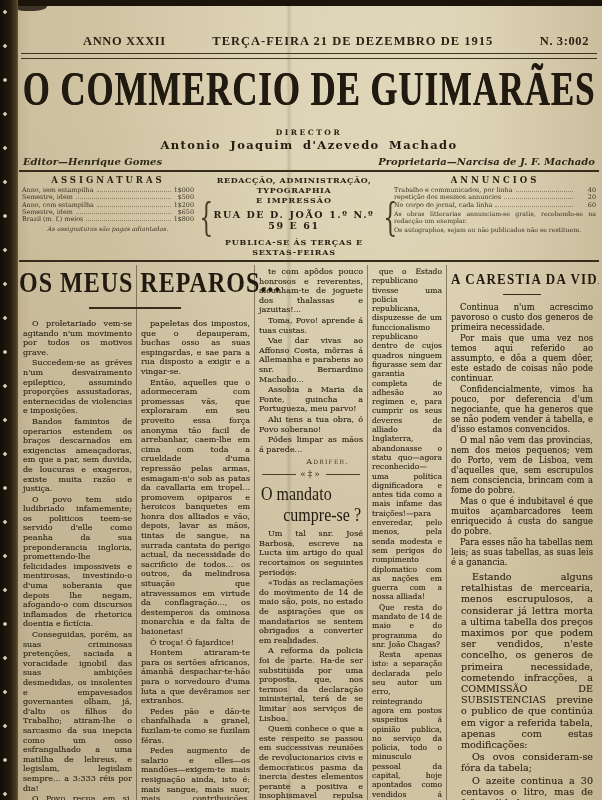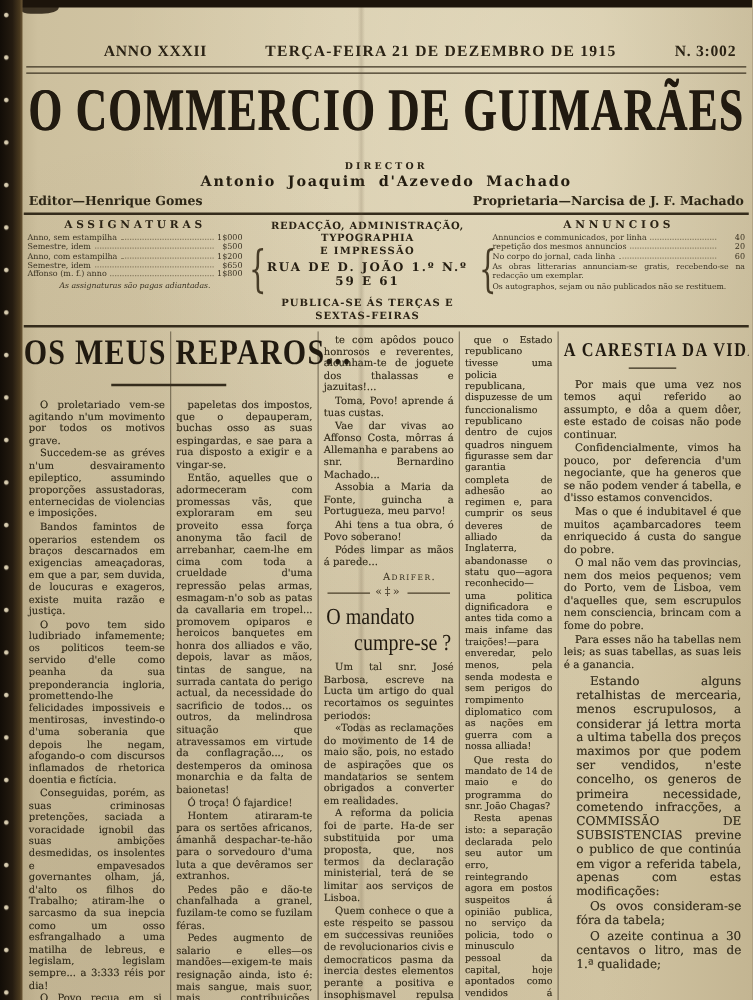--- a/index.html
+++ b/index.html
@@ -34,21 +34,21 @@
 
   
   .masthead{margin:4px 0 0 0;text-align:center;font-family:"Liberation Serif",serif;
     font-weight:bold;font-size:34px;letter-spacing:1px;white-space:nowrap;
     line-height:58px;color:#211a10;
     transform:scale(1.02,1.42);transform-origin:50% 60%;
     text-shadow:.4px 0 0 #211a10;}
   .director-label{text-align:center;font-size:7.5px;font-weight:bold;letter-spacing:2.5px;margin-top:7px;color:#2b2315;}
   .director-name{text-align:center;font-size:11.5px;font-weight:bold;letter-spacing:1.4px;margin-top:1px;color:#241d11;word-spacing:4px;}
   .edprop{display:flex;justify-content:space-between;margin-top:4px;padding:0 4px;
-    font-size:10px;font-weight:bold;color:#2e2717;}
+    font-size:10px;font-weight:bold;font-style:italic;color:#2e2717;}
   .rule-heavy{border-top:2.2px solid #352c1c;margin-top:3px;}
 
   
   .infobar{display:flex;align-items:stretch;padding:2px 0 2px 0;border-bottom:2.2px solid #352c1c;min-height:46px;}
   .cell{padding:1px 3px;}
   .cell-asg{width:172px;}
   .cell-red{width:168px;text-align:center;}
   .cell-ann{flex:1;}
   .brace{align-self:center;font-size:40px;line-height:40px;color:#473c27;transform:scaleX(.55);width:10px;text-align:center;font-family:"DejaVu Serif",serif;}
   .cell-title{text-align:center;font-size:8.5px;font-weight:bold;letter-spacing:3px;color:#2b2315;margin-bottom:2px;}
@@ -147,38 +147,38 @@
             <span>Anno, com estampilha</span>
             <span class="dots"></span>
             <span class="val">1$200</span>
           </div>
         <div class="m-row">
             <span>Semestre, idem</span>
             <span class="dots"></span>
             <span class="val">$650</span>
           </div>
         <div class="m-row">
-            <span>Affonso (m. f.) anno</span>
+            <span>Brazil (m. f.) meios</span>
             <span class="dots"></span>
             <span class="val">1$800</span>
           </div>
         <div class="m-note">As assignaturas são pagas adiantadas.</div>
       </div>
       <div class="brace">{</div>
       <div class="cell cell-red">
         <div class="red-l1">REDACÇÃO, ADMINISTRAÇÃO, TYPOGRAPHIA</div>
         <div class="red-l2">E IMPRESSÃO</div>
         <div class="red-addr">RUA DE D. JOÃO 1.º N.º 59 E 61</div>
         <div class="red-sch">PUBLICA-SE ÁS TERÇAS E SEXTAS-FEIRAS</div>
       </div>
       <div class="brace">{</div>
       <div class="cell cell-ann">
         <div class="cell-title">ANNUNCIOS</div>
         <div class="m-row">
-            <span>Annuncios e communicados, por linha</span>
+            <span>Trabalho e communicados, por linha</span>
             <span class="dots"></span>
             <span class="val">40</span>
           </div>
         <div class="m-row">
             <span>repetição dos mesmos annuncios</span>
             <span class="dots"></span>
             <span class="val">20</span>
           </div>
         <div class="m-row">
             <span>No corpo do jornal, cada linha</span>
@@ -245,24 +245,25 @@
         <p>que o Estado republicano tivesse uma policia republicana, dispuzesse de um funccionalismo republicano dentro de cujos quadros ninguem figurasse sem dar garantia completa de adhesão ao regimen e, para cumprir os seus deveres de alliado da Inglaterra, abandonasse o statu quo—agora reconhecido—uma politica dignificadora e antes tida como a mais infame das traições!—para enveredar, pelo menos, pela senda modesta e sem perigos do rompimento diplomatico com as nações em guerra com a nossa alliada!</p>
         <p>Que resta do mandato de 14 de maio e do programma do snr. João Chagas?</p>
         <p>Resta apenas isto: a separação declarada pelo seu autor um erro, reintegrando agora em postos suspeitos á opinião publica, no serviço da policia, todo o minusculo pessoal da capital, hoje apontados como vendidos á Allemanha!</p>
         <p>E' uma fallencia completa! Nada resta, porém, senão a inexistencia, por assim dizer, das agitações de ameaça, que o movimento de 14 de maio tinha imposto!</p>
 
       </div>
 
       <div class="col c5">
         <h3 class="carestia-h">A CARESTIA DA VIDA</h3>
         <div class="carestia-rule"></div>
+        <p>Continua n'um acrescimo pavoroso o custo dos generos de primeira necessidade.</p>
         <p>Por mais que uma vez nos temos aqui referido ao assumpto, e dôa a quem dôer, este estado de coisas não pode continuar.</p>
         <p>Confidencialmente, vimos ha pouco, por deferencia d'um negociante, que ha generos que se não podem vender á tabella, e d'isso estamos convencidos.</p>
+        <p>O mal não vem das provincias, nem dos meios pequenos; vem do Porto, vem de Lisboa, vem d'aquelles que, sem escrupulos nem consciencia, brincam com a fome do pobre.</p>
         <p>Mas o que é indubitavel é que muitos açambarcadores teem enriquecido á custa do sangue do pobre.</p>
-        <p>O mal não vem das provincias, nem dos meios pequenos; vem do Porto, vem de Lisboa, vem d'aquelles que, sem escrupulos nem consciencia, brincam com a fome do pobre.</p>
         <p>Para esses não ha tabellas nem leis; as suas tabellas, as suas leis é a ganancia.</p>
         <div class="aviso">
           <p>Estando alguns retalhistas de mercearia, menos escrupulosos, a considerar já lettra morta a ultima tabella dos preços maximos por que podem ser vendidos, n'este concelho, os generos de primeira necessidade, cometendo infracções, a COMMISSÃO DE SUBSISTENCIAS previne o publico de que continúa em vigor a referida tabela, apenas com estas modificações:</p>
           <p>Os ovos consideram-se fóra da tabela;</p>
           <p>O azeite continua a 30 centavos o litro, mas de 1.ª qualidade;</p>
 
         </div>
       </div>
 
     </div>

